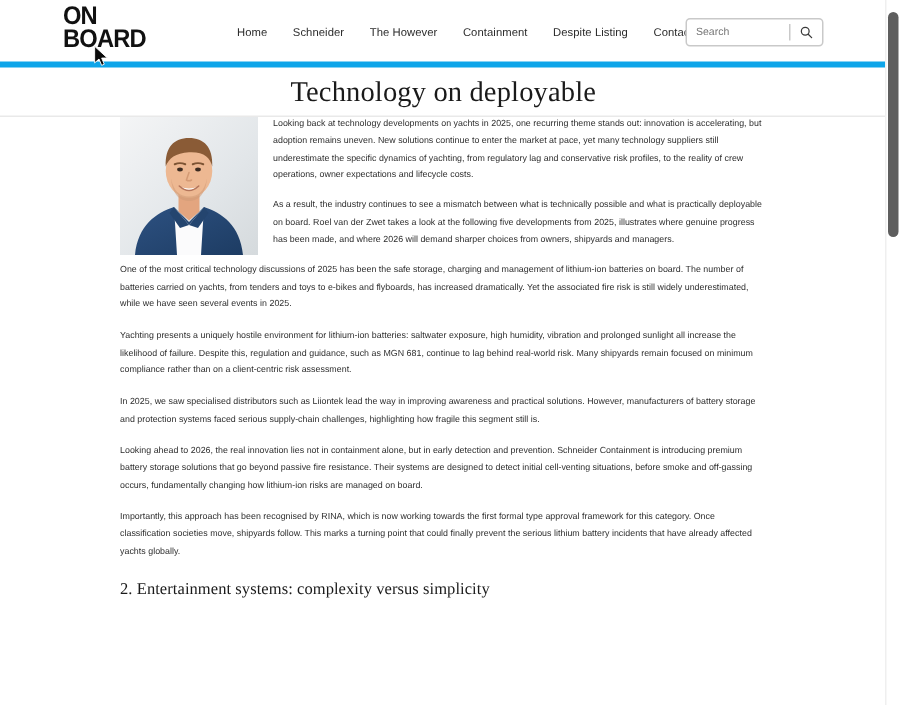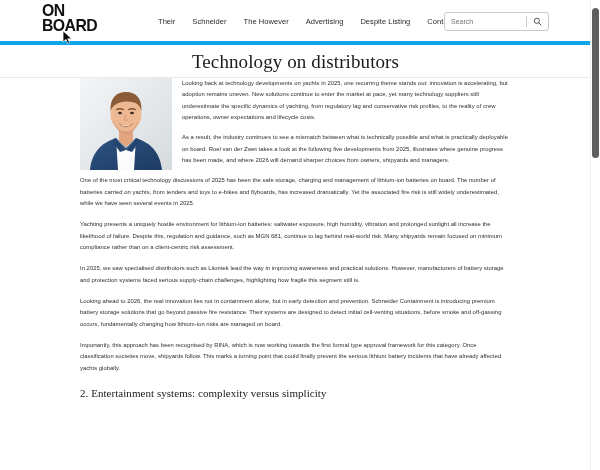--- a/index.html
+++ b/index.html
@@ -58,21 +58,21 @@
     white-space: nowrap;
     letter-spacing: 0.05px;
     text-decoration: none;
     cursor: pointer;
   }
 
   .search-box {
     position: absolute;
     right: 42px;
     top: 12px;
-    width: 105px;
+    width: 92px;
     height: 19px;
     border: 1px solid #c9c9c9;
     border-radius: 3px;
     display: flex;
     align-items: center;
     box-sizing: border-box;
     background: #ffffff;
   }
   .search-input {
     border: none;
@@ -217,42 +217,42 @@
 <div class="content-wrap">
 
   <div class="site-header">
 
     <div class="logo">
       <span class="logo-line">ON</span>
       <span class="logo-line">BOARD</span>
     </div>
 
     <nav class="main-nav">
-      <span class="nav-link">Their</span>
+      <span class="nav-link">Home</span>
       <span class="nav-link">Schneider</span>
       <span class="nav-link">The However</span>
-      <span class="nav-link">Advertising</span>
+      <span class="nav-link">Containment</span>
       <span class="nav-link">Despite Listing</span>
       <span class="nav-link">Contact Us</span>
     </nav>
 
     <div class="search-box">
       <input class="search-input" type="text" placeholder="Search" style="">
       <div class="search-divider"></div>
       <button class="search-btn">
         <svg width="9" height="9" viewBox="0 0 16 16">
           <circle cx="6.8" cy="6.8" r="4.6" fill="none" stroke="#3a3a3a" stroke-width="1.5"></circle>
           <line x1="10.3" y1="10.3" x2="14.4" y2="14.4" stroke="#3a3a3a" stroke-width="1.5" stroke-linecap="round"></line>
         </svg>
       </button>
     </div>
   </div>
 
   <div class="title-band">
-    <h1 class="page-title">Technology on distributors</h1>
+    <h1 class="page-title">Technology on deployable</h1>
   </div>
 
   <div class="article">
 
 
     <div class="intro-block">
       <div class="portrait">
         <svg width="92" height="92" viewBox="0 0 92 92">
           <defs>
             <linearGradient id="bg" x1="0" y1="0" x2="1" y2="1">

